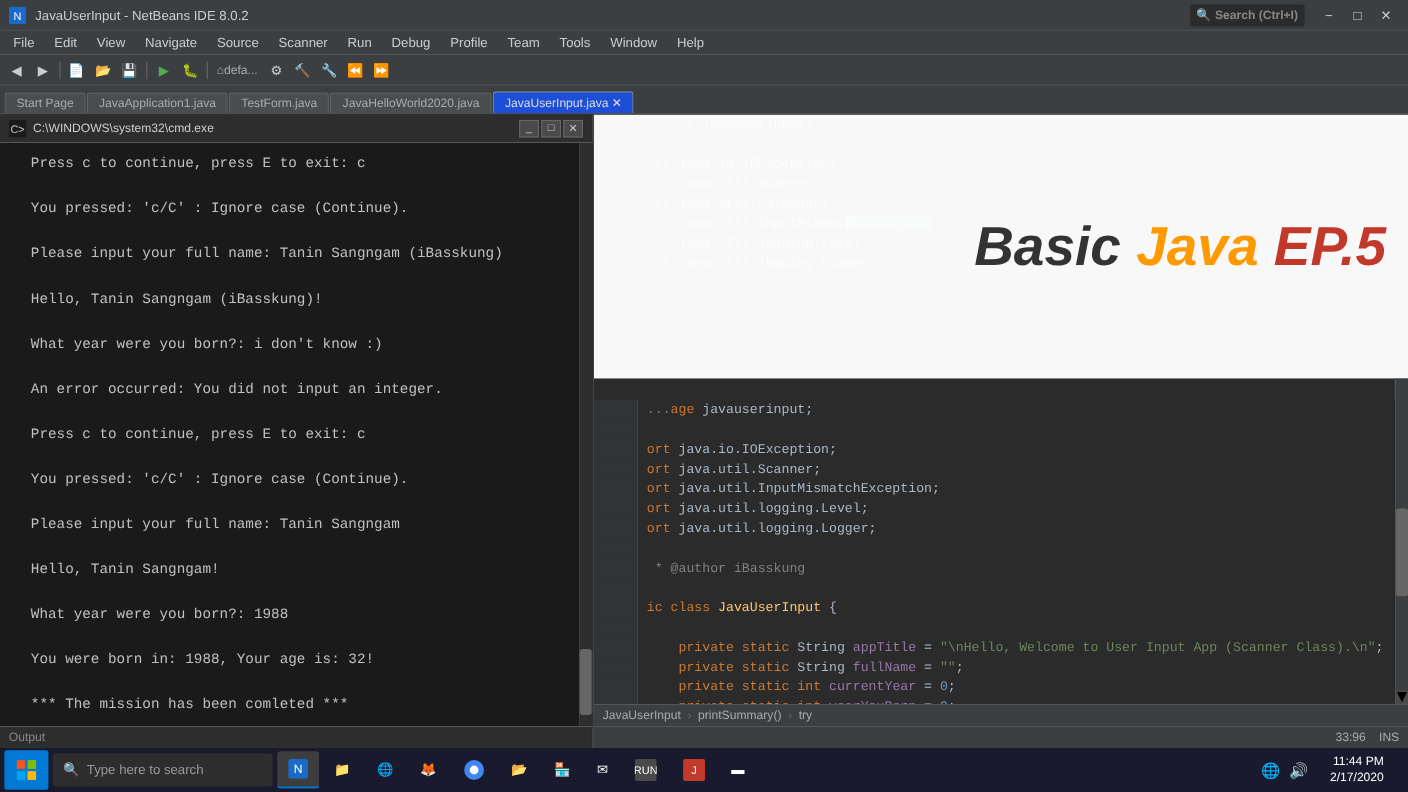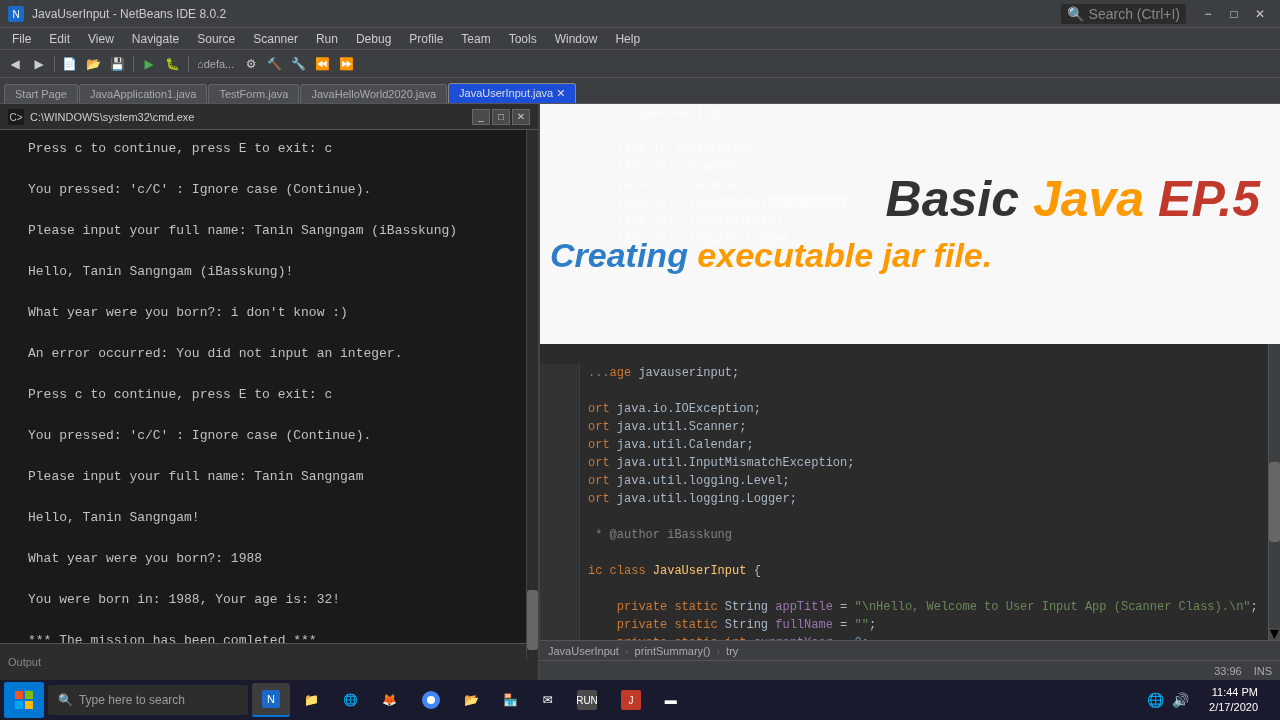--- a/index.html
+++ b/index.html
@@ -260,21 +260,21 @@
       padding: 8px 28px;
       overflow-y: auto;
       font-family: 'Courier New', Courier, monospace;
       font-size: 13px;
       color: #c0c0c0;
       background: #1a1a1a;
       line-height: 1.5;
     }
     .cmd-content p { margin: 1px 0; }
     .cmd-footer {
-      height: 37px;
+      height: 20px;
       background: #2d2d2d;
       display: flex;
       align-items: center;
       padding: 0 8px;
       border-top: 1px solid #555;
     }
     .cmd-footer-text {
       color: #888;
       font-size: 11px;
     }
@@ -386,21 +386,21 @@
       <div class="title-bar-icon">
         <svg width="16" height="16" viewBox="0 0 16 16">
           <rect width="16" height="16" fill="#1b6ac9" rx="2"></rect>
           <text x="8" y="12" font-size="10" fill="white" text-anchor="middle">N</text>
         </svg>
       </div>
       <span class="title-bar-text">JavaUserInput - NetBeans IDE 8.0.2</span>
       <div class="title-bar-controls">
 
         <div style="display:flex;align-items:center;background:#2b2b2b;border-radius:2px;padding:2px 6px;margin-right:8px;">
-          <span style="color:#888;font-size:14px;">🔍 Search (Ctrl+I)</span>
+          <span style="color:#888;font-size:11px;font-weight:bold;">🔍 Search (Ctrl+I)</span>
         </div>
         <button class="title-btn">−</button>
         <button class="title-btn">□</button>
         <button class="title-btn close">✕</button>
       </div>
     </div>
 
     <div class="menu-bar">
       <span class="menu-item">File</span>
       <span class="menu-item">Edit</span>
@@ -537,23 +537,20 @@
               <div style="padding-left:8px;white-space:pre;"><span style="color:#cc7832;">ort</span> <span style="color:#a9b7c6;">java.util.logging.Logger;</span></div>
             </div>
           </div>
 
           <div style="position:absolute;top:0;left:0;right:0;bottom:0;background:white;opacity:0.97;"></div>
 
           <div style="position:absolute;top:10px;left:10px;right:10px;bottom:10px;display:flex;flex-direction:column;justify-content:center;">
             <div style="font-size:50px;font-weight:900;font-style:italic;line-height:1.1;text-align:right;padding-right:10px;">
               <span style="color:#333;">Basic </span><span style="color:#ff9900;">Java</span><span style="color:#c0392b;"> EP.5</span>
             </div>
-            <div style="font-size:34px;font-weight:800;font-style:italic;line-height:1.2;margin-top:8px;">
-              <span style="color:#2e7dc9;">Creating</span><span style="color:#ff9900;"> executable jar file.</span>
-            </div>
           </div>
         </div>
 
         <div class="code-with-scroll">
           <div class="code-area" style="flex:1;overflow-y:auto;margin-top:20px;">
 
             <div class="code-line">
               <div class="line-num"></div>
               <div class="line-code"><span class="comment">...</span><span class="kw">age</span> javauserinput;</div>
             </div>
@@ -563,24 +560,20 @@
               <div class="line-code"></div>
             </div>
 
             <div class="code-line">
               <div class="line-num"></div>
               <div class="line-code"><span class="kw">ort</span> java.io.IOException;</div>
             </div>
             <div class="code-line">
               <div class="line-num"></div>
               <div class="line-code"><span class="kw">ort</span> java.util.Scanner;</div>
-            </div>
-            <div class="code-line">
-              <div class="line-num"></div>
-              <div class="line-code"><span class="kw">ort</span> java.util.Calendar;</div>
             </div>
             <div class="code-line">
               <div class="line-num"></div>
               <div class="line-code"><span class="kw">ort</span> java.util.InputMismatchException;</div>
             </div>
             <div class="code-line">
               <div class="line-num"></div>
               <div class="line-code"><span class="kw">ort</span> java.util.logging.Level;</div>
             </div>
             <div class="code-line">

